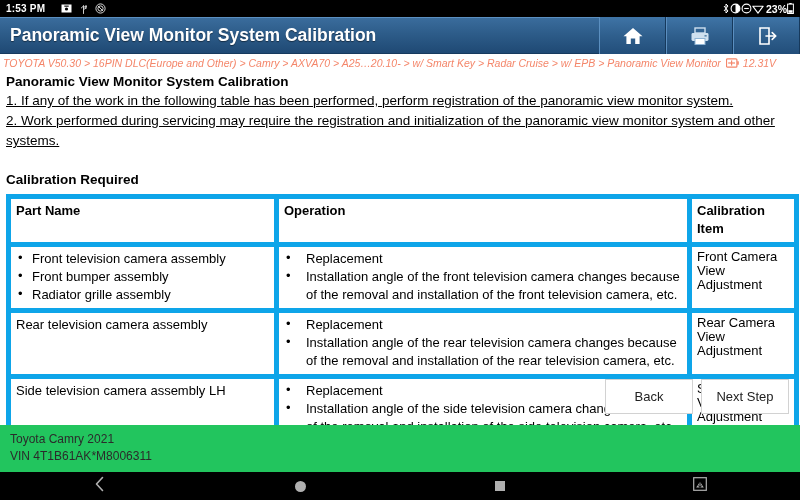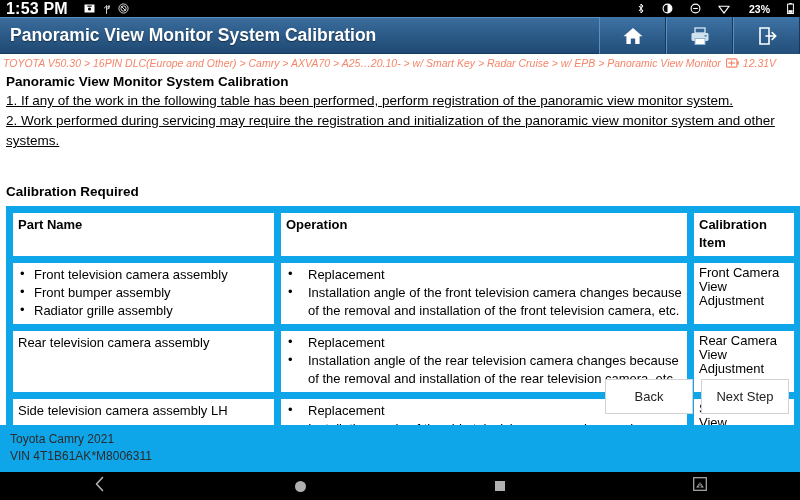--- a/index.html
+++ b/index.html
@@ -19,24 +19,24 @@
   
   .statusbar {
     position: absolute; left: 0; top: 0;
     width: 800px; height: 17px;
     background: #000000;
     color: #ffffff;
     display: flex; align-items: center;
     font-size: 11px;
     padding: 0 6px;
   }
-  .sb-clock { font-size: 16px; font-weight: 600; letter-spacing: .2px; margin-right: 16px; }
+  .sb-clock { font-size: 10px; font-weight: 600; letter-spacing: .2px; margin-right: 16px; }
   .sb-left-icons { display: flex; align-items: center; gap: 7px; }
   .sb-spacer { flex: 1 1 auto; }
-  .sb-right-icons { display: flex; align-items: center; gap: 17px; }
+  .sb-right-icons { display: flex; align-items: center; gap: 0; }
   .sb-batt-pct { font-size: 10.5px; font-weight: 600; margin-left: 2px; }
   .sb-ico { display: inline-block; line-height: 0; }
 
   
   .titlebar {
     position: absolute; left: 0; top: 17px;
     width: 800px; height: 37px;
     background: linear-gradient(180deg, #3a6c9c 0%, #2d5c89 45%, #1f4974 100%);
     border-top: 1px solid #5b8fc0;
     border-bottom: 1px solid #163a5e;
@@ -88,33 +88,33 @@
   }
   .sec-title {
     font-size: 13.5px; font-weight: bold; color: #000;
     line-height: 19px; margin-top: 1px;
   }
   .para {
     font-size: 13.5px; color: #000; line-height: 20px; text-decoration: underline;
   }
   .calib-head {
     font-size: 13.5px; font-weight: bold; color: #000;
-    margin-top: 32px; margin-bottom: 6px; line-height: 17px;
+    margin-top: 20px; margin-bottom: 6px; line-height: 17px;
   }
 
   
   table.caltable {
     width: 788px;
     border-collapse: collapse;
     table-layout: fixed;
     font-size: 13px;
     color: #000;
   }
   table.caltable td, table.caltable th {
-    border: 7px solid #0ea5e9;
+    border: 5px solid #0ea5e9;
     vertical-align: top;
     padding: 3px 5px 4px 5px;
     text-align: left;
     font-weight: normal;
   }
   table.caltable th { font-weight: bold; line-height: 18px; }
   .col-part { width: 268px; }
   .col-op   { width: 413px; }
   .col-adj  { width: 107px; }
   th.col-part, th.col-op { vertical-align: bottom; padding-bottom: 4px; height: 36px; }
@@ -144,21 +144,21 @@
     background: #ffffff;
     border: 1px solid #d2d2d2;
     display: flex; align-items: center; justify-content: center;
     font-size: 13px; color: #222;
   }
 
   
   .footer {
     position: absolute; left: 0; top: 425px;
     width: 800px; height: 47px;
-    background: #0ea5e9;
+    background: #22c55e;
     padding: 6px 0 0 10px;
     z-index: 40;
   }
   .footer div {
     font-size: 12px; color: #2b2b2b; line-height: 17px;
   }
 
   
   .navbar {
     position: absolute; left: 0; top: 472px;

